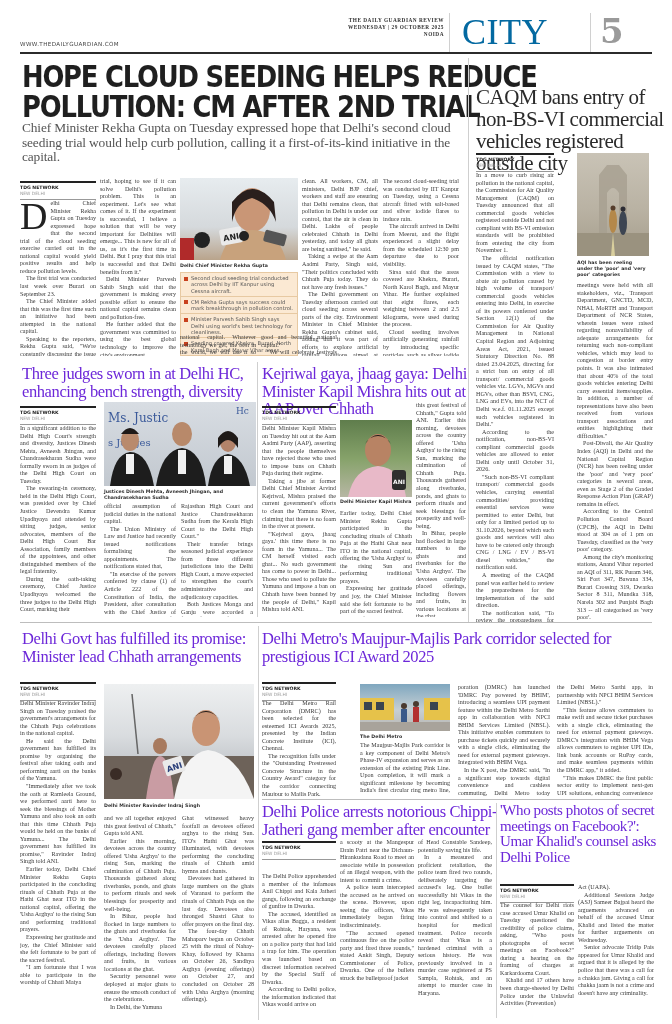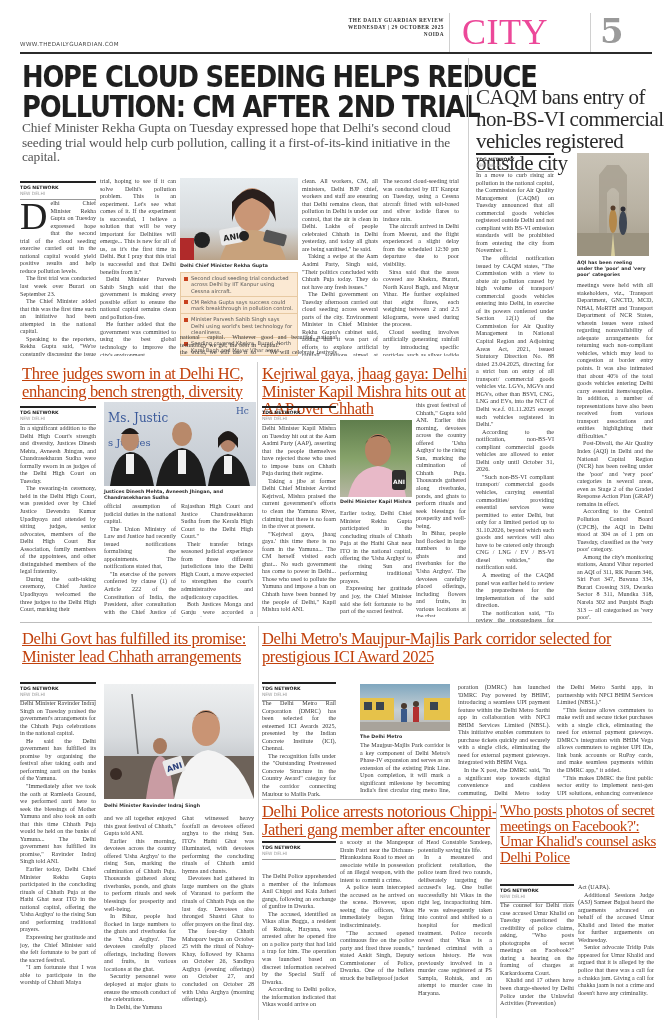--- a/index.html
+++ b/index.html
@@ -9,21 +9,21 @@
   .abs { position: absolute; }
   .col { position: absolute; font-family: "Liberation Serif", serif; font-size: 6.1px; line-height: 7.55px; text-align: justify; color: #3a3a3a; overflow: hidden; }
   .col p { text-indent: 6px; }
   .col p.noind { text-indent: 0; }
 
   
   .site-url { left: 20px; top: 41px; font-family: "DejaVu Sans", sans-serif; font-size: 5.6px; letter-spacing: 0.4px; color: #444; }
   .pub-info { right: 228px; top: 17px; text-align: right; font-family: "Liberation Serif", serif; font-size: 5.3px; line-height: 6.8px; letter-spacing: 0.5px; font-weight: bold; color: #333; }
   .mast-div1 { left: 449px; top: 13px; width: 1px; height: 40px; background: #d0d0d0; }
   .mast-div2 { left: 590px; top: 13px; width: 1px; height: 40px; background: #d0d0d0; }
-  .section-name { left: 462px; top: 12px; font-family: "Liberation Serif", serif; font-size: 36px; line-height: 40px; color: #ec4899; letter-spacing: 0.5px; }
+  .section-name { left: 462px; top: 12px; font-family: "Liberation Serif", serif; font-size: 36px; line-height: 40px; color: #0369a1; letter-spacing: 0.5px; }
   .page-num { left: 600px; top: 11px; font-family: "DejaVu Serif", serif; font-size: 34px; line-height: 40px; font-weight: bold; color: #9a9a9a; }
   .top-rule { left: 20px; top: 52px; width: 632px; height: 2px; background: #2b2b2b; }
 
   
   .lead-head { left: 22px; top: 62px; width: 450px; font-family: "DejaVu Sans", sans-serif; font-weight: bold; font-size: 30px; line-height: 30px; letter-spacing: -1.4px; color: #1f1f1f; transform: scaleX(0.86); transform-origin: left top; white-space: nowrap; }
   .lead-deck { left: 22px; top: 121px; width: 450px; font-family: "Liberation Serif", serif; font-size: 13.4px; line-height: 14.6px; color: #555; letter-spacing: -0.15px; }
 
   .byline { position: absolute; border-top: 2.5px solid #222; border-bottom: 1px solid #999; padding: 2px 0 2px 0; }
   .byline .org { font-family: "DejaVu Sans", sans-serif; font-size: 4.6px; font-weight: bold; color: #222; display: block; line-height: 6px; }
   .byline .place { font-family: "DejaVu Sans", sans-serif; font-size: 4.4px; color: #999; display: block; line-height: 6px; }
@@ -31,21 +31,21 @@
   .dropcap { float: left; font-family: "Liberation Serif", serif; font-size: 38px; line-height: 30px; margin: 1px 3px 0 0; color: #222; }
 
   .photo { position: absolute; overflow: hidden; }
   .caption { position: absolute; font-family: "DejaVu Sans", sans-serif; font-size: 4.7px; font-weight: bold; color: #333; line-height: 6px; }
 
   .factbox { left: 180px; top: 272px; width: 118px; background: #fbe9d3; border: 1px solid #e7c9a2; }
   .fact { font-family: "DejaVu Sans", sans-serif; font-size: 5.2px; line-height: 6.3px; color: #555; padding: 2px 3px 2px 10px; border-bottom: 1px solid #e7c9a2; position: relative; }
   .fact:last-child { border-bottom: none; }
   .fact .bullet { position: absolute; left: 3px; top: 3.5px; width: 4px; height: 4px; background: #c8411e; }
 
-  .head2 { position: absolute; font-family: "Liberation Serif", serif; color: #c2410c; letter-spacing: -0.4px; text-decoration: underline; }
+  .head2 { position: absolute; font-family: "Liberation Serif", serif; color: #6d28d9; letter-spacing: -0.4px; }
   .side-head { left: 476px; top: 58px; width: 190px; font-family: "Liberation Serif", serif; font-size: 21px; line-height: 22px; color: #2a2a2a; letter-spacing: -0.5px; margin-top: 28px; }
   .vrule { position: absolute; width: 1px; background: #cfcfcf; }
   .art-div { position: absolute; height: 1px; background: #bdbdbd; }
 </style>
 </head>
 <body>
 
 <div class="abs site-url">WWW.THEDAILYGUARDIAN.COM</div>
 <div class="abs pub-info">
   <div>THE DAILY GUARDIAN REVIEW</div>

